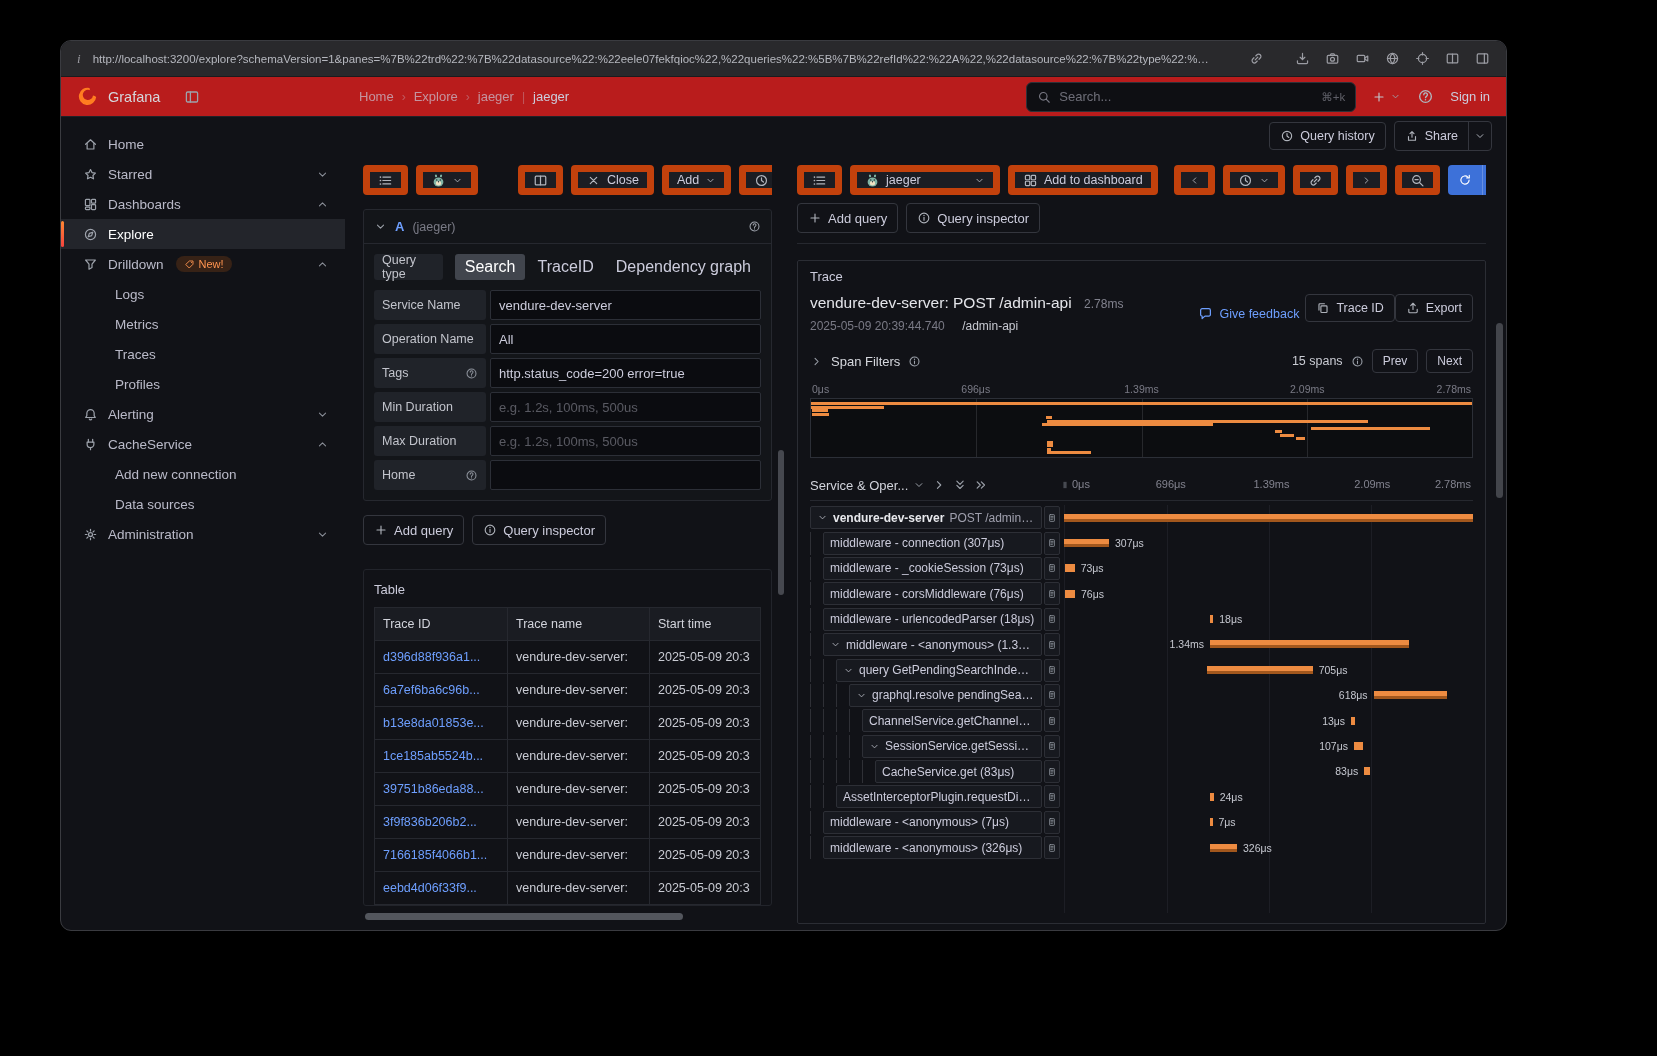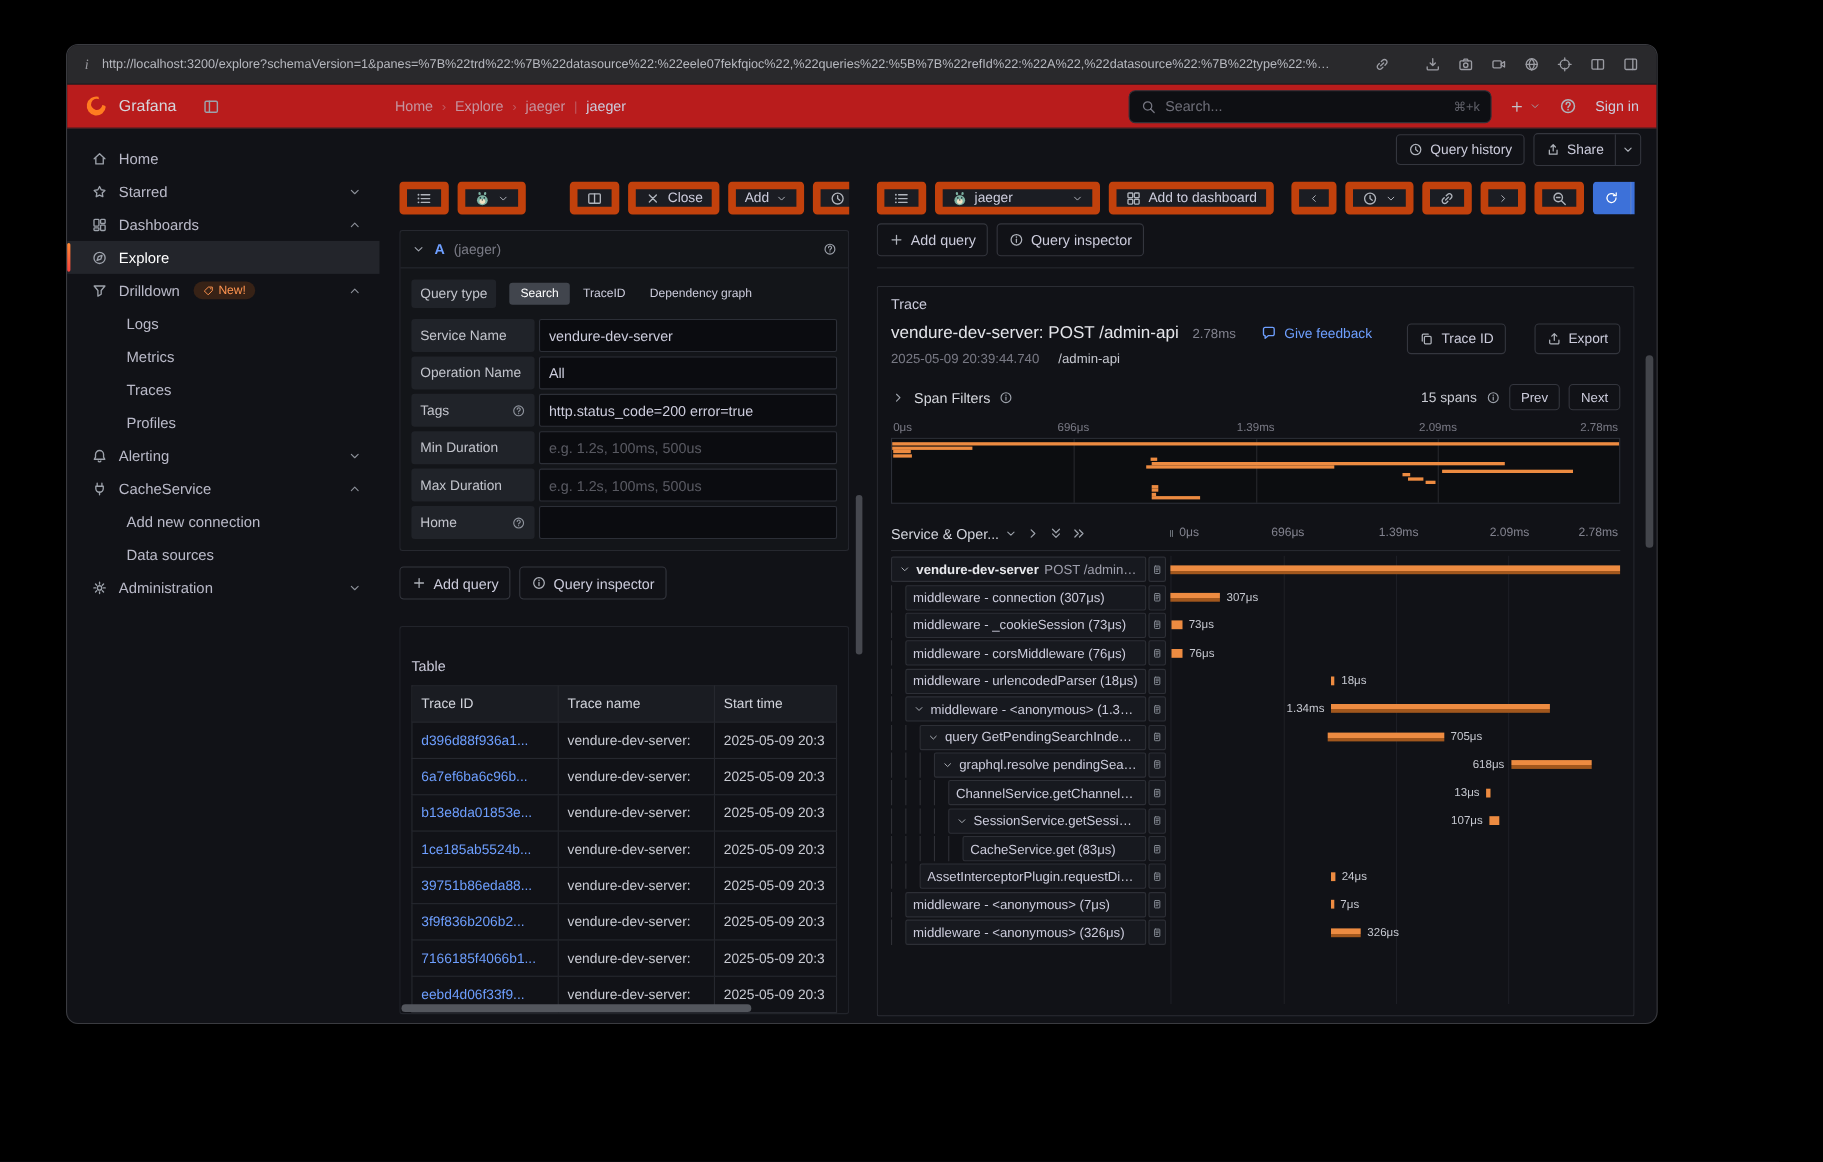--- a/index.html
+++ b/index.html
@@ -103,53 +103,53 @@
   .query-card{margin-top:14px;border:1px solid #26282f;border-radius:3px;background:#131519}
   .qc-header{display:flex;align-items:center;gap:8px;padding:9px 10px;border-bottom:1px solid #26282f}
   .qc-header .ic-slot{width:13px;height:13px;color:#9da2ab}
   .qc-ref{color:var(--link);font-size:13px;font-weight:600}
   .qc-ds{color:rgba(204,204,220,.55);font-size:12.5px}
   .ml-auto{margin-left:auto}
   .qc-tabs{display:flex;align-items:center;gap:8px;padding:10px 10px 6px}
   .field-label{background:#202329;border-radius:3px;display:flex;align-items:center;gap:6px;padding:0 8px;
                height:30px;font-size:12.5px;color:rgba(208,210,218,.92);box-sizing:border-box}
   .qt-label{height:26px;margin-right:4px}
-  .qtab{padding:4px 10px;font-size:11px;color:#ccccdc;border-radius:3px;cursor:pointer;white-space:nowrap}
+  .qtab{padding:4px 10px;font-size:16px;color:#ccccdc;border-radius:3px;cursor:pointer;white-space:nowrap}
   .qtab.active{background:#41454d;color:#fff}
   .qc-fields{padding:4px 10px 10px;display:flex;flex-direction:column;gap:4px}
   .field-row{display:flex;gap:4px;height:30px}
   .field-row .field-label{width:112px;flex:none}
   .field-label .q-ic{margin-left:auto;width:13px;height:13px;color:#8d929b}
   .field-input{flex:1;background:#0b0c10;border:1px solid var(--border);border-radius:2px;color:#ccccdc;
                font-size:13px;padding:0 8px;font-family:inherit;min-width:0;height:30px;box-sizing:border-box;outline:none}
   .field-input::placeholder{color:rgba(204,204,220,.4)}
 
   .pane-actions{display:flex;gap:8px;margin-top:14px;flex:none}
   .pane-actions .btn{height:30px;font-size:13px}
   .pane-right .pane-actions{margin-top:8px;padding-bottom:10px;border-bottom:1px solid #26282f}
 
   
   .table-panel{margin-top:24px;border:1px solid #22242b;border-radius:3px;padding:8px 10px 0;box-sizing:border-box}
-  .table-title{font-size:13px;color:#ccccdc;margin:20px 0 10px}
+  .table-title{font-size:13px;color:#ccccdc;margin:4px 0 10px}
   table.trace-table{border-collapse:collapse;width:100%;table-layout:fixed}
   .trace-table th,.trace-table td{border:1px solid #26282f;height:33px;padding:0 8px;font-size:12.5px;
         text-align:left;white-space:nowrap;overflow:hidden;box-sizing:border-box;color:#c9cbd3}
   .trace-table th{background:#1a1c22;font-weight:500;color:#d2d4dc}
   .trace-table td.cell-link{color:var(--link);cursor:pointer}
 
   
   .trace-panel{margin-top:16px;border:1px solid #2b2d34;border-radius:2px;padding:6px 12px 10px;flex:1;
                min-height:0;display:flex;flex-direction:column;background:#111217;box-sizing:border-box}
   .panel-title{font-size:13px;color:#ccccdc;margin:2px 0 10px;flex:none}
   .trace-header{display:flex;align-items:flex-start;flex:none}
   .trace-title{font-size:15.5px;font-weight:500;color:#e4e5ea}
   .trace-duration{font-size:12px;color:rgba(204,204,220,.6);margin-left:8px}
   .th-sub{margin-top:7px;font-size:12px;color:rgba(204,204,220,.55)}
   .trace-endpoint{color:#c7c9d1;margin-left:14px}
-  .th-actions{margin-left:auto;display:flex;gap:26px;align-items:flex-start}
+  .th-actions{margin-left:auto;display:flex;gap:0;align-items:flex-end}
   .link-btn{display:inline-flex;gap:6px;align-items:center;color:var(--link);font-size:12.5px;background:none;
             border:none;font-family:inherit;cursor:pointer}
   .link-btn .ic-slot{width:15px;height:15px}
   .spanfilters{display:flex;align-items:center;margin-top:16px;flex:none}
   .sf-left{display:flex;align-items:center;gap:8px;font-size:13px;font-weight:500;color:#d6d8de}
   .sf-left .ic-slot{width:13px;height:13px;color:#9da2ab}
   .sf-right{margin-left:auto;display:flex;align-items:center;gap:8px;font-size:12.5px;color:#c9cbd3}
   .sf-right .ic-slot{width:13px;height:13px;color:#9da2ab}
   .btn.xs{height:24px;padding:0 10px;font-size:12px}
 
@@ -1234,20 +1234,24 @@
                     <div class="sr-box">
                       <span class="sr-text">CacheService.get (83μs)</span>
                     </div>
                     <div class="sr-log">
                       <svg viewBox="0 0 16 16" fill="none" stroke="currentColor" stroke-width="1.3" stroke-linecap="round" stroke-linejoin="round">
                         <rect x="4.2" y="2.6" width="7.6" height="10.8" rx="1"></rect>
                         <path d="M6.2 5.4h3.6M6.2 7.8h3.6M6.2 10.2h2.4"></path>
                       </svg>
                     </div>
                   </div>
+                  <div class="sr-tl">
+                    <div class="sr-bar" style="left: 73.4%; width: max(1.4%, 3px);"></div>
+                    <span class="sr-label" style="right: calc(26.6% + 6px);">83μs</span>
+                  </div>
                 </div>
                 <div class="span-row">
                   <div class="sr-name">
                     <div class="indent"></div>
                     <div class="indent"></div>
                     <div class="sr-box">
                       <span class="sr-text">AssetInterceptorPlugin.requestDidS...</span>
                     </div>
                     <div class="sr-log">
                       <svg viewBox="0 0 16 16" fill="none" stroke="currentColor" stroke-width="1.3" stroke-linecap="round" stroke-linejoin="round">

